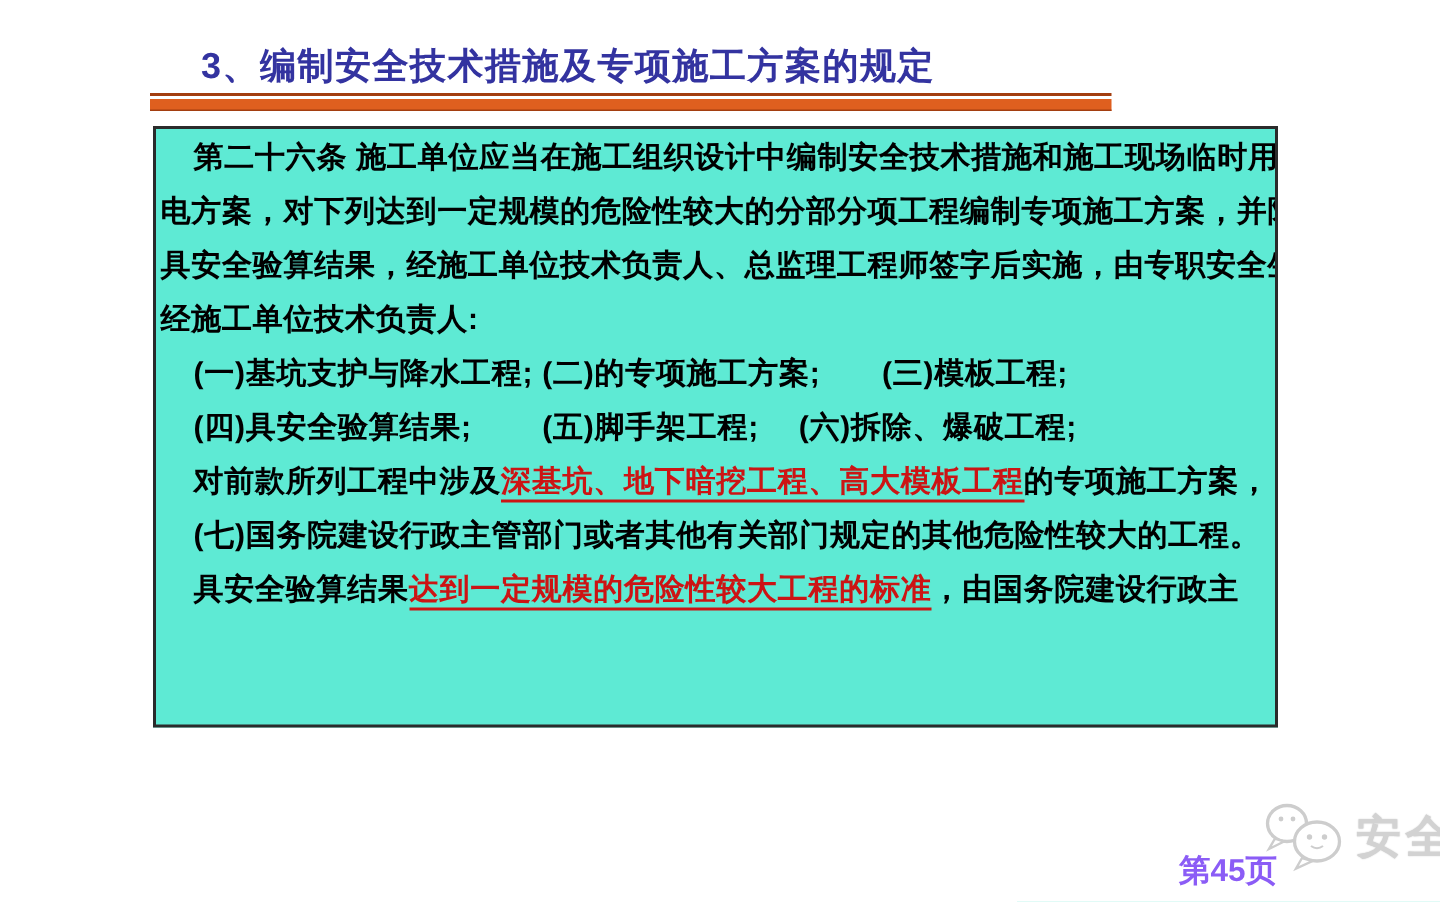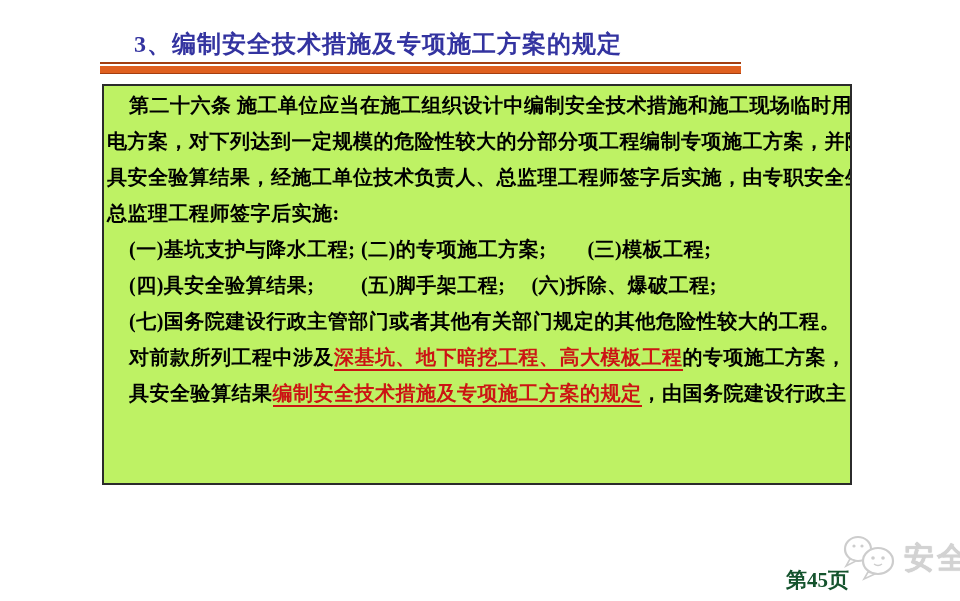--- a/index.html
+++ b/index.html
@@ -1,31 +1,31 @@
 <!DOCTYPE html>
 <html style="--title-blue: #3333A0; --rule-dark: #A33E10; --rule-orange: #DF5F1F; --red: #CC1414; --wm-gray: #d2d2d2;"><head>
 <meta charset="utf-8">
 <style>
   html,body{margin:0;padding:0;background:#fff;}
   .slide{
     position:relative;width:960px;height:601px;background:#ffffff;
-    font-family:Liberation Serif, serif;overflow:hidden;
+    font-family:Liberation Sans, sans-serif;overflow:hidden;
   }
   .title{
     position:absolute;left:134px;top:28px;
     font-size:24px;font-weight:bold;letter-spacing:1px;
     color:var(--title-blue,#3333A0);white-space:pre;
   }
   .title-rule{position:absolute;left:100px;top:62px;width:641px;}
   .rule-thin{height:2px;background:var(--rule-dark,#A33E10);margin-bottom:2px;}
   .rule-thick{height:7px;background:var(--rule-orange,#DF5F1F);border-bottom:1px solid var(--rule-dark,#A33E10);}
   .textbox{
     position:absolute;left:102px;top:84px;width:750px;height:401px;
     border:2px solid #2b2b2b;box-sizing:border-box;
-    padding:1px 2px 0 3px;overflow:hidden;background:#bef264;
+    padding:1px 2px 0 3px;overflow:hidden;background:#5eead4;
   }
   .line{
     font-size:20px;font-weight:bold;line-height:36px;color:#000;
     white-space:pre;letter-spacing:0.5px;
   }
   .line.indent{padding-left:22px;}
   .red-ul{
     color:var(--red,#CC1414);
     border-bottom:2px solid var(--red,#CC1414);
     padding-bottom:1px;
@@ -34,45 +34,45 @@
     position:absolute;left:841px;top:533px;
     display:flex;align-items:center;text-align:right;
   }
   .wm-text{
     font-size:30px;font-weight:bold;letter-spacing:3px;
     color:var(--wm-gray,#d2d2d2);margin-left:5px;white-space:pre;
     text-shadow:0 0 1px #c2c2c2;
   }
   .pagenum{
     position:absolute;left:786px;top:566px;
-    font-size:21px;font-weight:bold;color:#14532d;white-space:pre;
+    font-size:21px;font-weight:bold;color:#8b5cf6;white-space:pre;
   }
 </style>
 </head>
 <body>
 
 <div class="slide">
 
   <div class="title">3、编制安全技术措施及专项施工方案的规定</div>
 
   <div class="title-rule">
     <div class="rule-thin"></div>
     <div class="rule-thick"></div>
   </div>
 
   <div class="textbox" id="textbox">
       <div class="line indent"><span>第二十六条 施工单位应当在施工组织设计中编制安全技术措施和施工现场临时用</span></div>
       <div class="line"><span>电方案，对下列达到一定规模的危险性较大的分部分项工程编制专项施工方案，并附</span></div>
       <div class="line"><span>具安全验算结果，经施工单位技术负责人、总监理工程师签字后实施，由专职安全生</span></div>
-      <div class="line"><span>总监理工程师签字后实施:</span></div>
+      <div class="line"><span>经施工单位技术负责人:</span></div>
       <div class="line indent"><span>(一)基坑支护与降水工程; (二)的专项施工方案;　　(三)模板工程;</span></div>
       <div class="line indent"><span>(四)具安全验算结果;　　 (五)脚手架工程;　 (六)拆除、爆破工程;</span></div>
+      <div class="line indent"><span>对前款所列工程中涉及</span><span class="red-ul">深基坑、地下暗挖工程、高大模板工程</span><span>的专项施工方案，</span></div>
       <div class="line indent"><span>(七)国务院建设行政主管部门或者其他有关部门规定的其他危险性较大的工程。</span></div>
-      <div class="line indent"><span>对前款所列工程中涉及</span><span class="red-ul">深基坑、地下暗挖工程、高大模板工程</span><span>的专项施工方案，</span></div>
-      <div class="line indent"><span>具安全验算结果</span><span class="red-ul">编制安全技术措施及专项施工方案的规定</span><span>，由国务院建设行政主</span></div>
+      <div class="line indent"><span>具安全验算结果</span><span class="red-ul">达到一定规模的危险性较大工程的标准</span><span>，由国务院建设行政主</span></div>
     </div>
 
   <div class="watermark">
     <svg width="58" height="50" viewBox="0 0 58 50">
       <ellipse cx="17" cy="16" rx="13" ry="12" fill="#ffffff" stroke="#cdcdcd" stroke-width="2.2"></ellipse>
       <path d="M9 26 L5 33 L15 28 Z" fill="#ffffff" stroke="#cdcdcd" stroke-width="1.6"></path>
       <circle cx="13" cy="13" r="1.6" fill="#cdcdcd"></circle>
       <circle cx="21" cy="13" r="1.6" fill="#cdcdcd"></circle>
       <ellipse cx="37" cy="28" rx="15" ry="13" fill="#ffffff" stroke="#cdcdcd" stroke-width="2.2"></ellipse>
       <path d="M27 39 L23 46 L34 41 Z" fill="#ffffff" stroke="#cdcdcd" stroke-width="1.6"></path>

